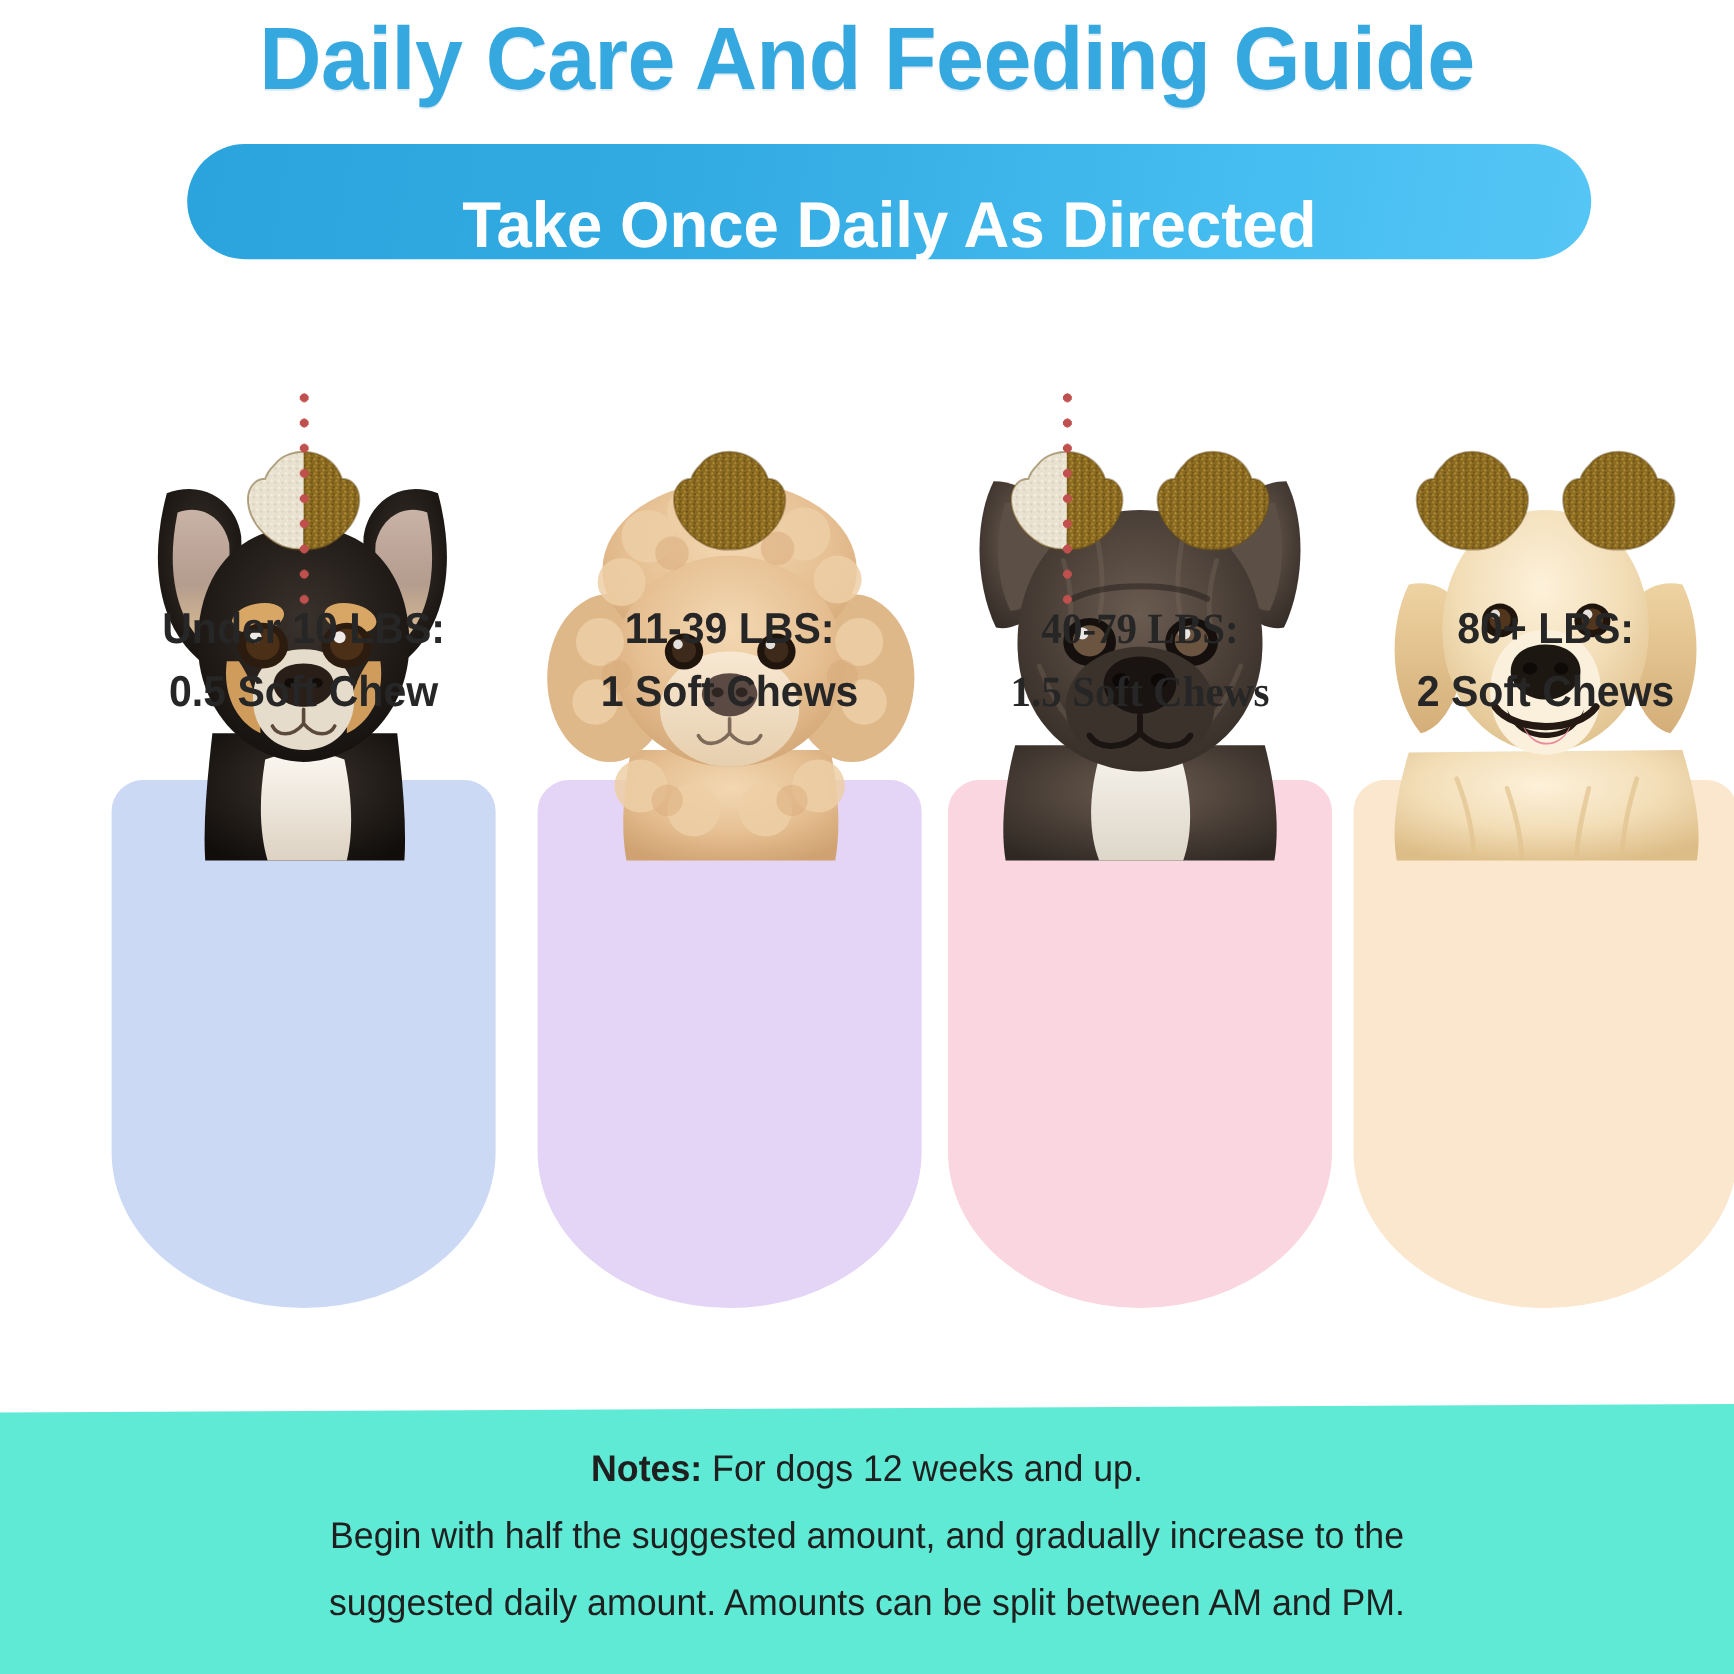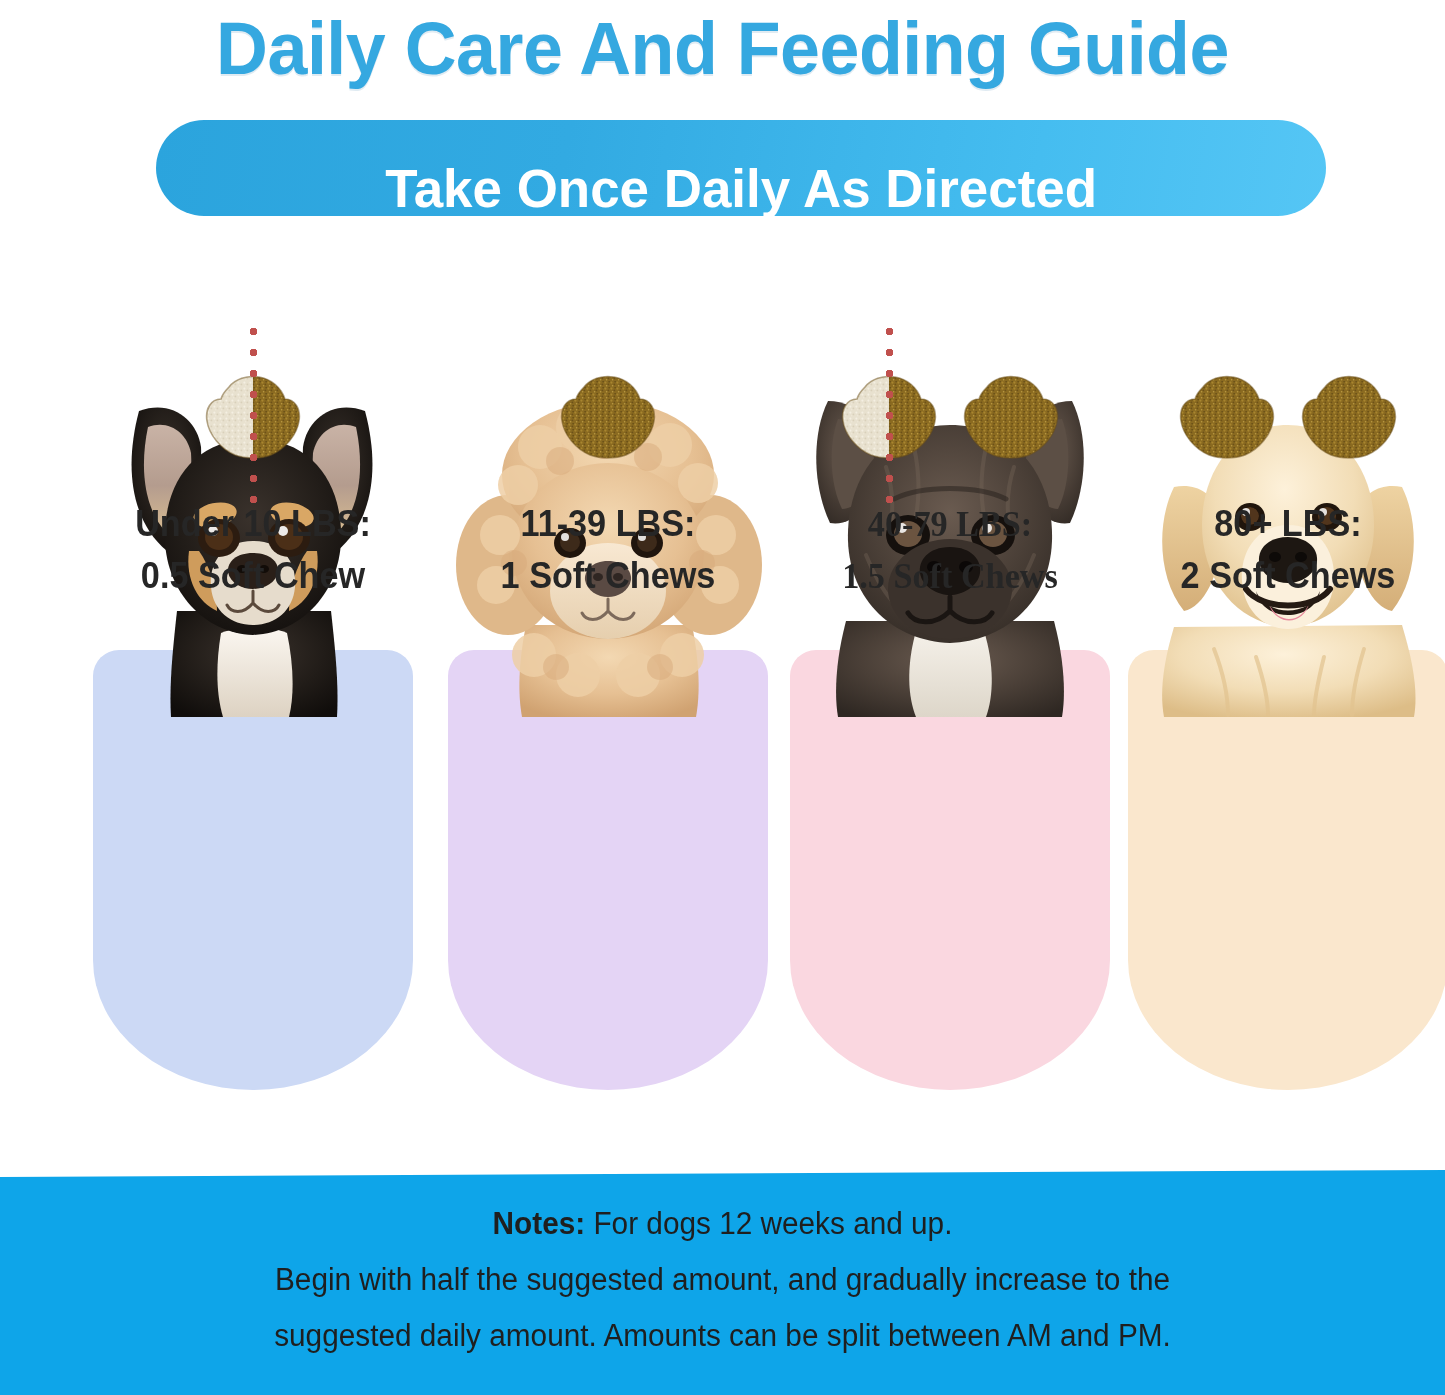--- a/index.html
+++ b/index.html
@@ -508,19 +508,19 @@
     </div>
 
     <div class="card-labels">
       <div class="label-line1">80+ LBS:</div>
       <div class="label-line2">2 Soft Chews</div>
     </div>
   </div>
 
 </div>
 
-<div id="notes-band" style="background: #0ea5e9; text-decoration: underline;">
+<div id="notes-band" style="background: #5eead4; text-decoration: underline;">
   <div id="notes-inner">
     <span class="note-line"><span class="bold">Notes:</span><span> For dogs 12 weeks and up.</span></span>
     <span class="note-line">Begin with half the suggested amount, and gradually increase to the</span>
     <span class="note-line">suggested daily amount. Amounts can be split between AM and PM.</span>
   </div>
 </div>
 
 </body></html>

